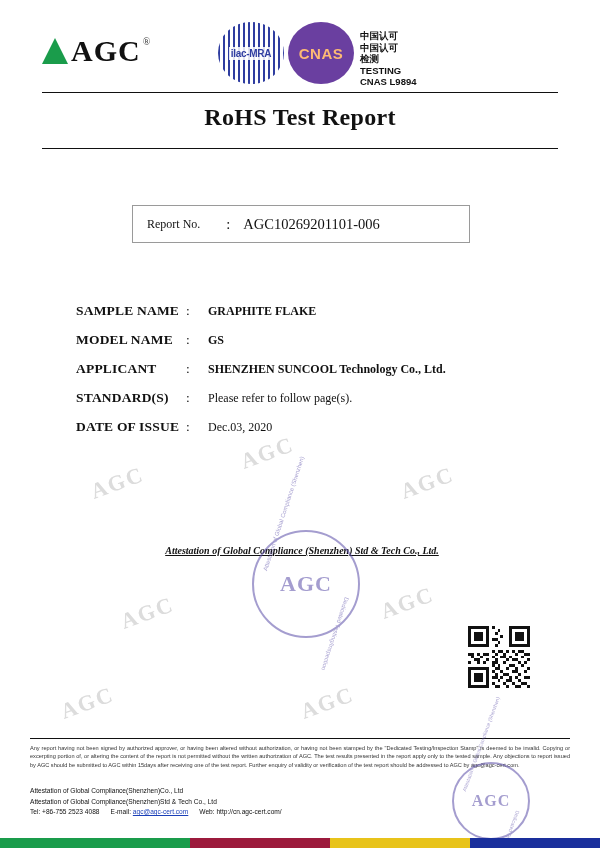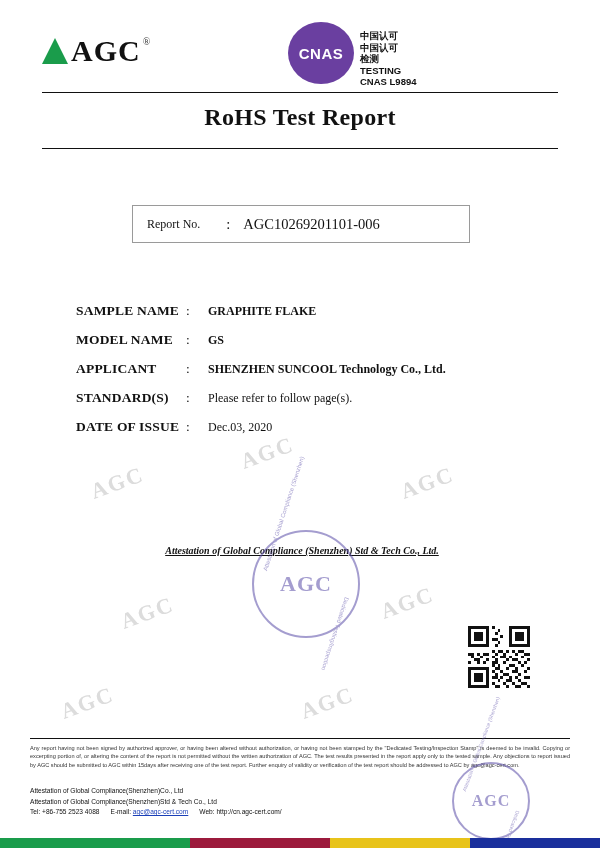--- a/index.html
+++ b/index.html
@@ -89,21 +89,21 @@
     border-radius: 50%;
     background: #6a3fa0;
     display: flex;
     align-items: center;
     justify-content: center;
   }
   .cnas .txt {
     font-family: "Liberation Sans", sans-serif;
     font-size: 15px;
     font-weight: bold;
-    color: #ffffff;
+    color: #fdba74;
     letter-spacing: 0.5px;
   }
 
   .cnas-text {
     position: absolute;
     left: 360px;
     top: 16px;
     font-family: "Liberation Sans", sans-serif;
     font-size: 9.5px;
     font-weight: bold;
@@ -304,20 +304,23 @@
 
 <div class="page">
 
   <div class="header">
     <div class="agc-logo">
       <div class="mark"></div>
       <div class="word">AGC</div>
       <div class="reg">®</div>
     </div>
 
+    <div class="ilac">
+      <div class="txt">ilac-MRA</div>
+    </div>
 
     <div class="cnas">
       <div class="txt">CNAS</div>
     </div>
 
     <div class="cnas-text">
       <div>中国认可</div>
       <div>中国认可</div>
       <div>检测</div>
       <div>TESTING</div>

